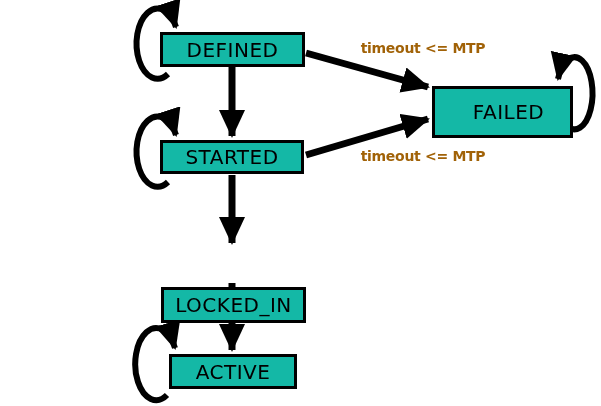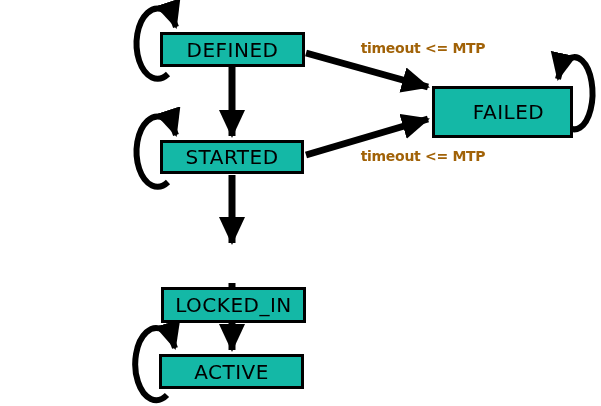--- a/index.html
+++ b/index.html
@@ -29,21 +29,21 @@
     font-weight:bold;font-size:14px;color:#a16207;
     letter-spacing:-0.3px;
     white-space:nowrap;
   }
   .center{text-align:center;}
   
   #st-defined  {left:160px;top:32px; width:145px;height:35px;}
   #st-failed   {left:432px;top:86px; width:141px;height:52px;padding-left:12px;}
   #st-started  {left:160px;top:140px;width:144px;height:34px;}
   #st-lockedin {left:161px;top:247px;width:145px;height:36px;margin-top:40px;}
-  #st-active   {left:159px;top:354px;width:145px;height:35px;}
+  #st-active   {left:169px;top:354px;width:128px;height:35px;}
   
   #lb-def-failed {left:353px;top:40px; width:140px;}
   #lb-def-started{left:0px;  top:89px; width:222px;}
   #lb-sta-failed {left:353px;top:148px;width:140px;}
   #lb-sta-locked {left:240px;top:192px;width:330px;}
   #lb-locked-act {left:243px;top:300px;width:70px;}
 </style>
 </head>
 <body>
 

